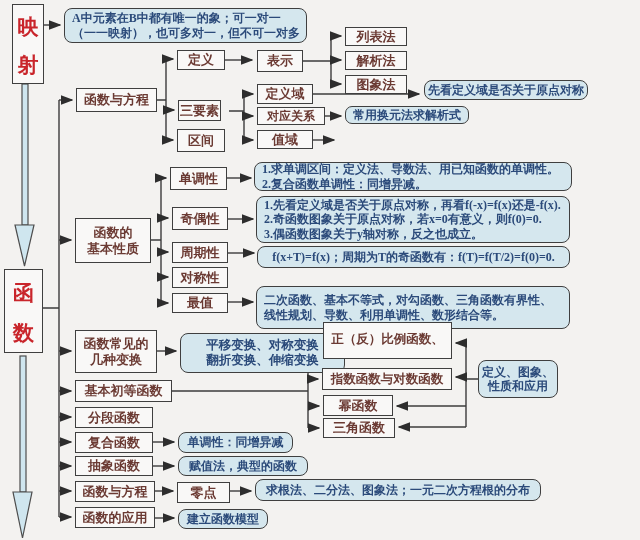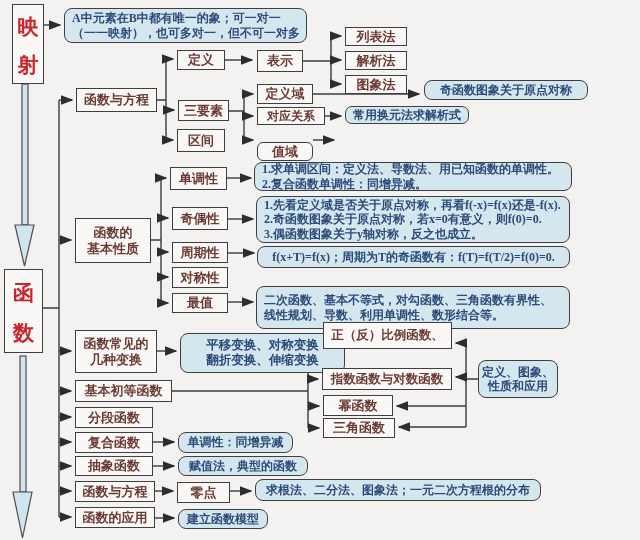--- a/index.html
+++ b/index.html
@@ -153,27 +153,27 @@
       <span>（一一映射），也可多对一，但不可一对多</span>
     </div>
   </div>
 
   <div class="box" style="left:76px;top:88px;width:81px;height:24px;">函数与方程</div>
   <div class="box" style="left:177px;top:50px;width:48px;height:20px;">定义</div>
   <div class="box" style="left:257px;top:50px;width:46px;height:22px;">表示</div>
   <div class="box" style="left:345px;top:27px;width:62px;height:19px;">列表法</div>
   <div class="box" style="left:345px;top:51px;width:62px;height:19px;">解析法</div>
   <div class="box" style="left:345px;top:75px;width:62px;height:19px;">图象法</div>
-  <div class="box" style="left:178px;top:100px;width:51px;height:21px;text-align:center;">三要素</div>
+  <div class="box" style="left:178px;top:100px;width:43px;height:21px;text-align:center;">三要素</div>
   <div class="box" style="left:177px;top:129px;width:48px;height:23px;">区间</div>
   <div class="box" style="left:257px;top:84px;width:56px;height:20px;">定义域</div>
   <div class="box" style="left:257px;top:107px;width:68px;height:18px;font-size:12px;">对应关系</div>
-  <div class="box" style="left:257px;top:142px;width:56px;height:19px;border-radius:6px;">值域</div>
-
-  <div class="note" style="left:424px;top:80px;width:164px;height:20px;">奇函数图象关于原点对称</div>
+  <div class="box" style="left:257px;top:130px;width:56px;height:19px;">值域</div>
+
+  <div class="note" style="left:424px;top:80px;width:164px;height:20px;">先看定义域是否关于原点对称</div>
   <div class="note" style="left:345px;top:106px;width:124px;height:18px;border-radius:7px;">常用换元法求解析式</div>
 
   <div class="box lines" style="left:75px;top:218px;width:76px;height:45px;">
     <span>函数的</span>
     <span>基本性质</span>
   </div>
   <div class="box" style="left:170px;top:167px;width:57px;height:23px;">单调性</div>
   <div class="box" style="left:172px;top:207px;width:56px;height:23px;">奇偶性</div>
   <div class="box" style="left:172px;top:242px;width:56px;height:21px;">周期性</div>
   <div class="box" style="left:172px;top:267px;width:56px;height:21px;">对称性</div>
@@ -209,21 +209,21 @@
   <div class="box" style="left:75px;top:432px;width:78px;height:21px;">复合函数</div>
   <div class="box" style="left:75px;top:456px;width:78px;height:20px;">抽象函数</div>
   <div class="box" style="left:75px;top:481px;width:80px;height:21px;">函数与方程</div>
   <div class="box" style="left:75px;top:507px;width:80px;height:21px;">函数的应用</div>
 
   <div class="note lines" style="left:180px;top:333px;width:165px;height:40px;font-size:12.5px;">
     <span>平移变换、对称变换</span>
     <span>翻折变换、伸缩变换</span>
   </div>
 
-  <div class="box lines" style="left:323px;top:322px;width:129px;height:27px;font-size:12.5px;">
+  <div class="box lines" style="left:323px;top:322px;width:129px;height:37px;font-size:12.5px;font-family:Liberation Mono, monospace;">
     <span>正（反）比例函数、</span>
   </div>
   <div class="box" style="left:322px;top:368px;width:130px;height:22px;font-size:12.5px;">指数函数与对数函数</div>
   <div class="box" style="left:323px;top:395px;width:70px;height:21px;">幂函数</div>
   <div class="box" style="left:323px;top:418px;width:72px;height:20px;">三角函数</div>
   <div class="note lines" style="left:478px;top:360px;width:80px;height:38px;">
     <span>定义、图象、</span>
     <span>性质和应用</span>
   </div>
 

